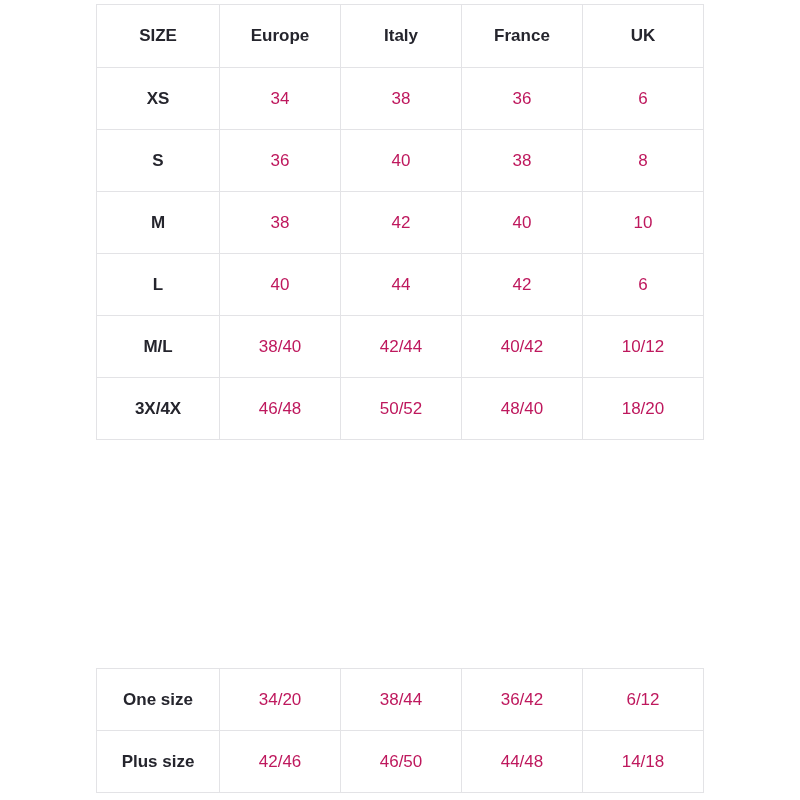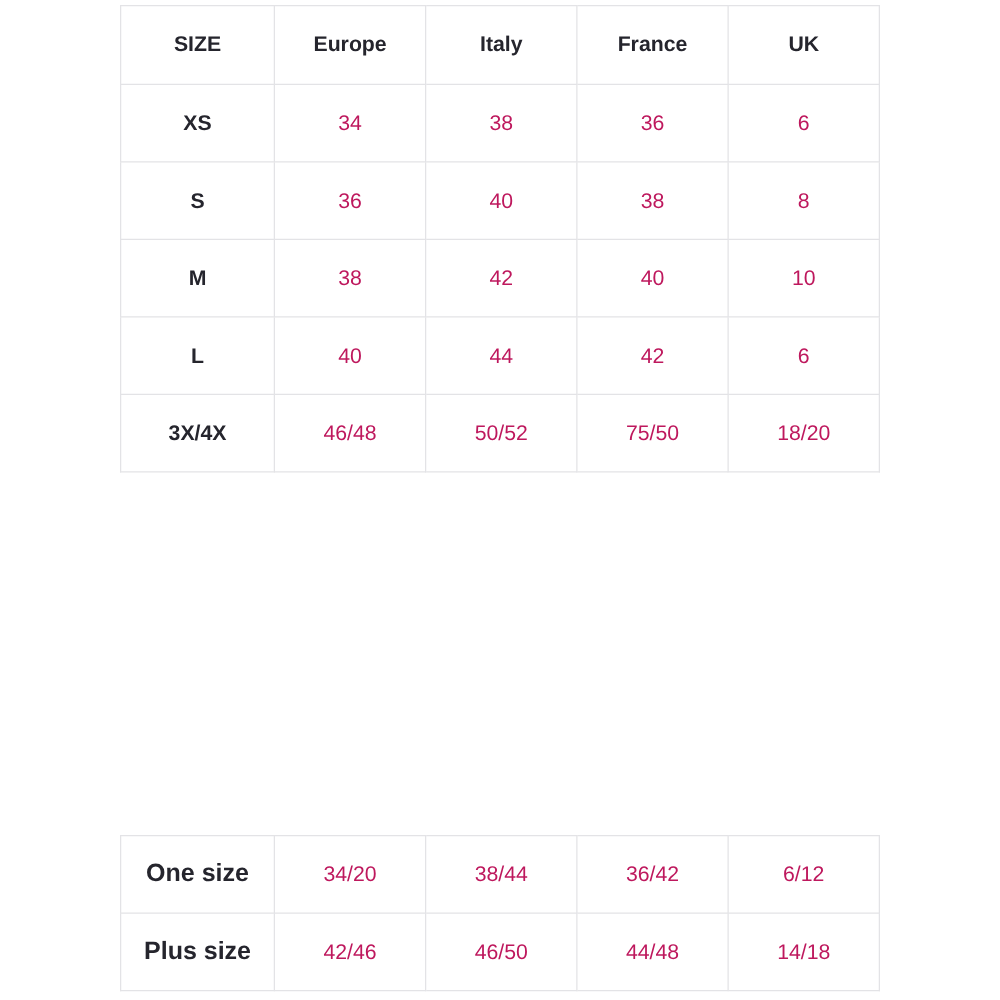--- a/index.html
+++ b/index.html
@@ -53,21 +53,21 @@
     font-weight: 700;
     font-size: 17px;
     height: 63px;
     color: #25252d;
   }
   table.size-table td.rowhead {
     font-weight: 700;
     color: #25252d;
   }
   table.size-table tbody td.rowhead.wide-label {
-    font-size: 20px;
+    font-size: 17px;
   }
 </style>
 </head>
 <body>
 
 <div class="page">
 
   <div class="table-wrap table-main">
     <table class="size-table">
       <colgroup>
@@ -109,24 +109,31 @@
           <td>10</td>
         </tr>
         <tr>
           <td class="rowhead">L</td>
           <td>40</td>
           <td>44</td>
           <td>42</td>
           <td>6</td>
         </tr>
         <tr>
+          <td class="rowhead">M/L</td>
+          <td>38/40</td>
+          <td>42/44</td>
+          <td>40/42</td>
+          <td>10/12</td>
+        </tr>
+        <tr>
           <td class="rowhead">3X/4X</td>
           <td>46/48</td>
           <td>50/52</td>
-          <td>75/50</td>
+          <td>48/40</td>
           <td>18/20</td>
         </tr>
       </tbody>
     </table>
   </div>
 
   <div class="table-wrap table-extra">
     <table class="size-table">
       <colgroup>
         <col class="c-size">

